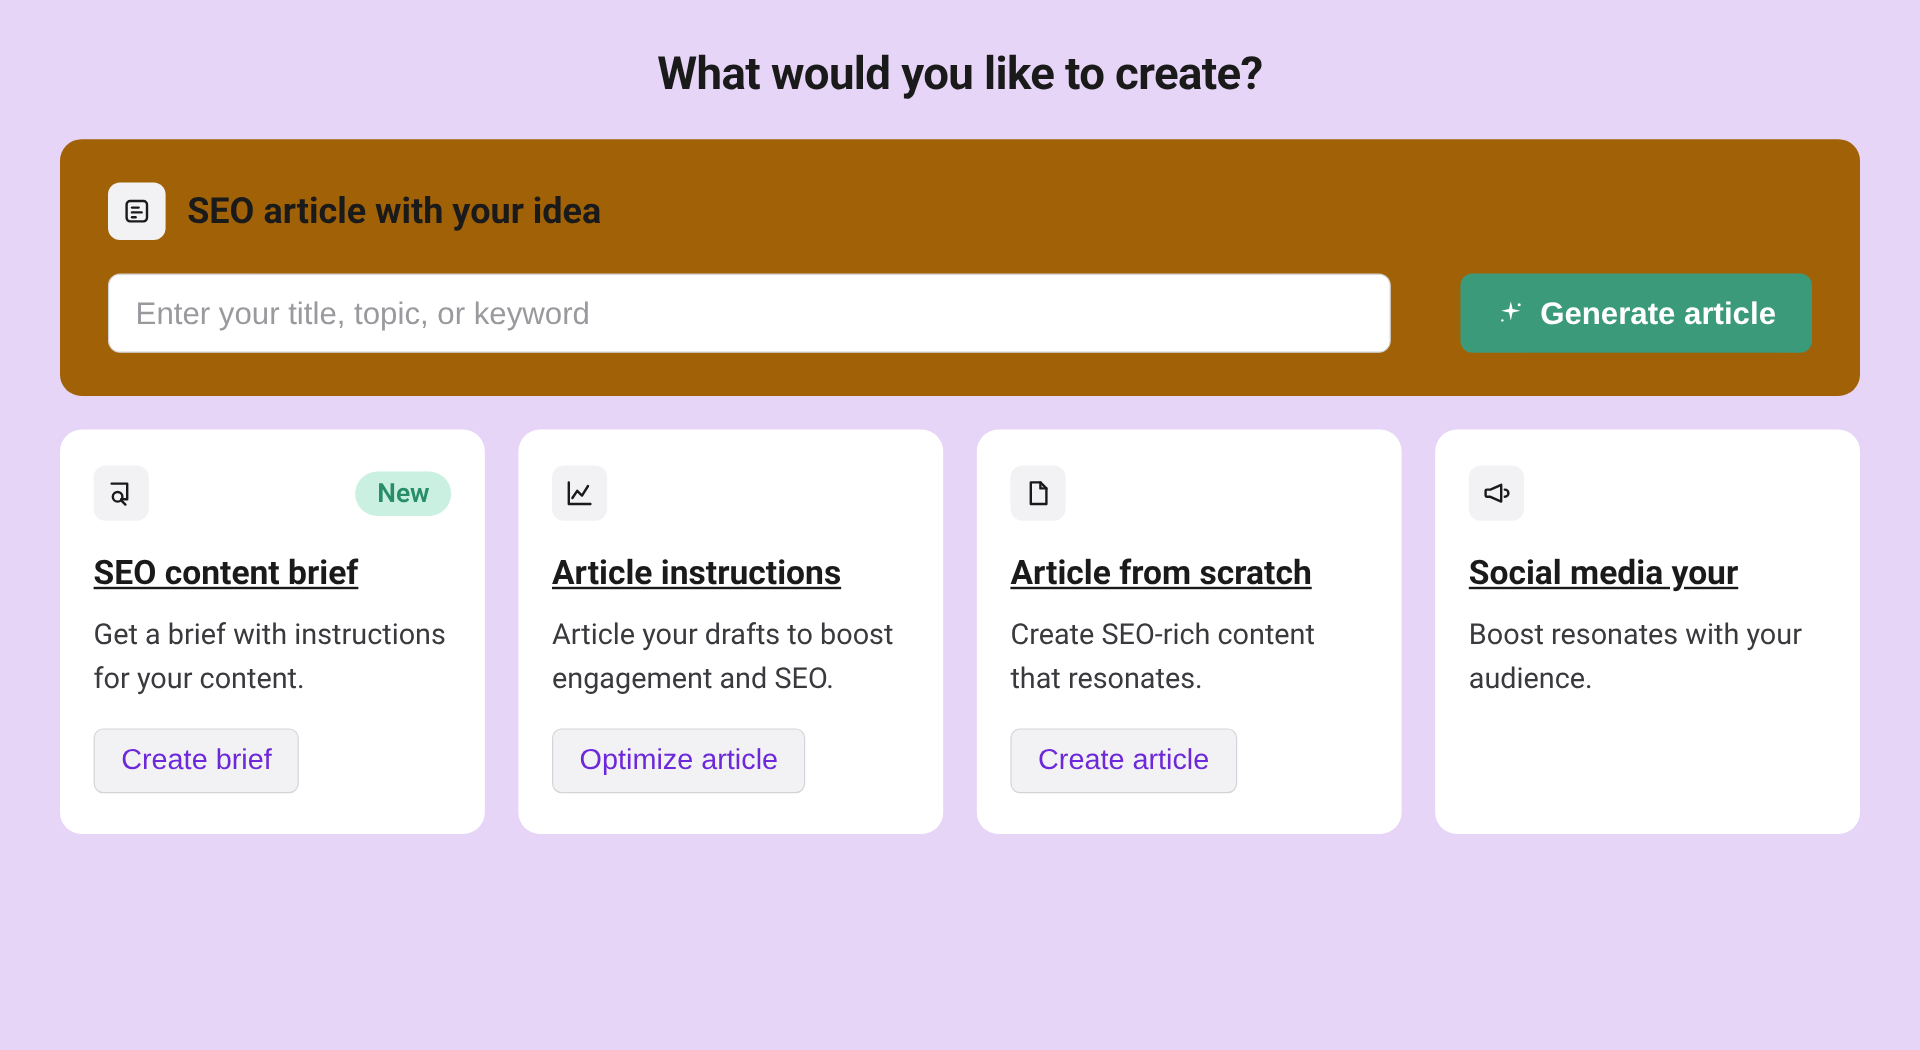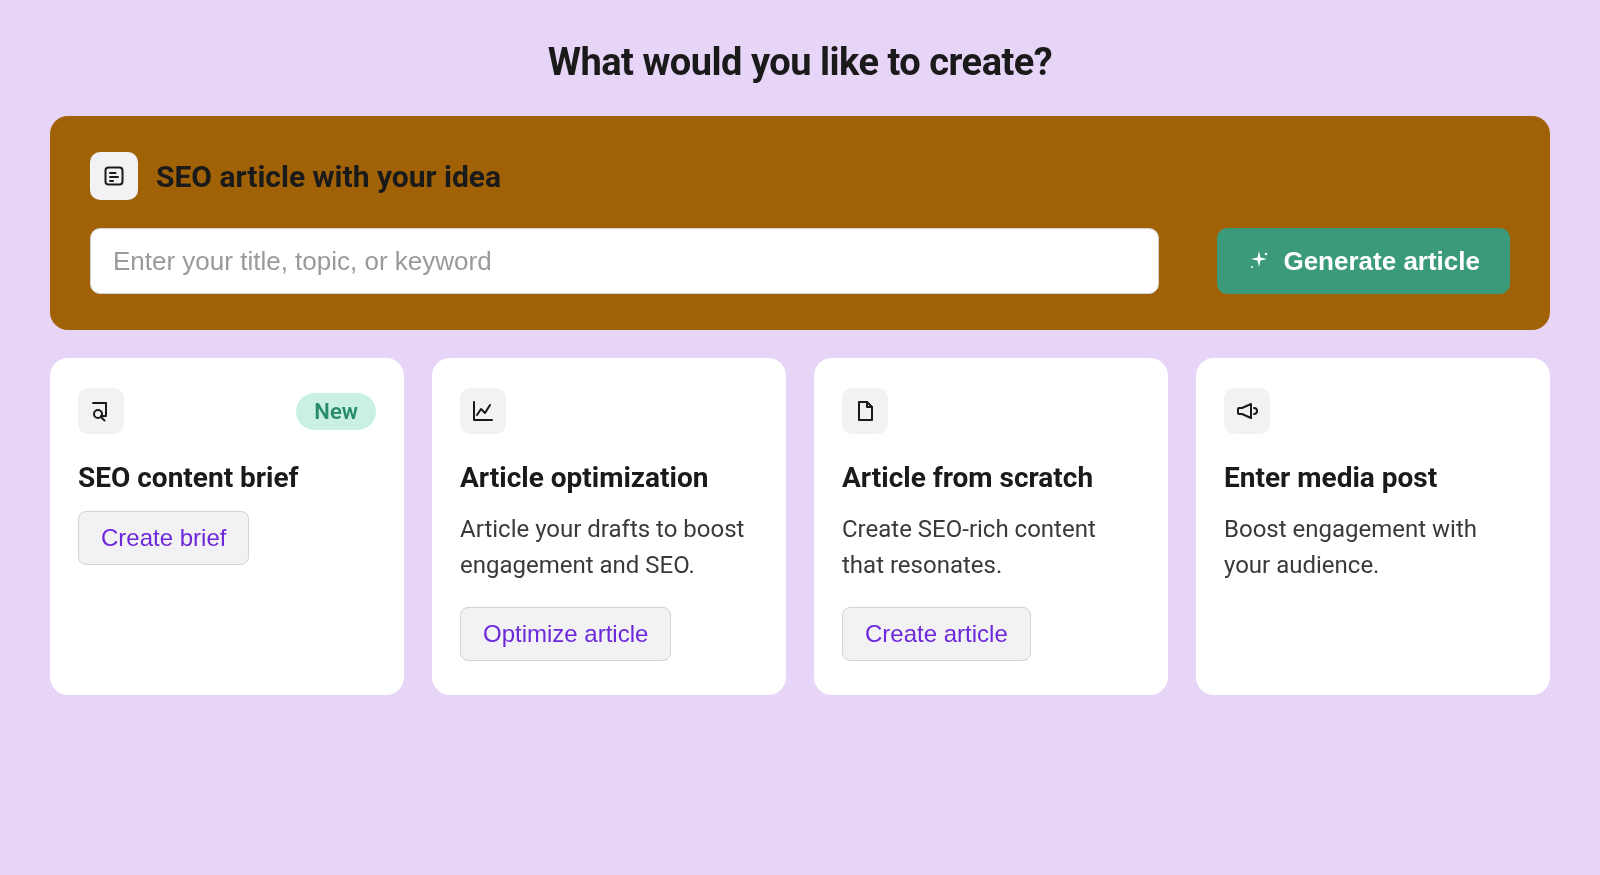--- a/index.html
+++ b/index.html
@@ -126,20 +126,21 @@
       font-weight: 600;
       padding: 6px 18px;
       border-radius: 20px;
     }
     .card-title {
       font-size: 28px;
       font-weight: 700;
       color: #1a1a1a;
       line-height: 1.25;
       margin-bottom: 16px;
+      text-decoration: underline;
     }
     .card-desc {
       font-size: 24px;
       color: #3a3a3e;
       line-height: 1.5;
       flex: 1;
       margin-bottom: 24px;
     }
     .card-btn {
       align-self: flex-start;
@@ -190,33 +191,34 @@
       <div class="card-icon-box">
         <svg viewBox="0 0 24 24" fill="none" stroke="#1a1a1a" stroke-width="2" stroke-linecap="round" stroke-linejoin="round">
           <path d="M4 4 h13 v13 h-5"></path>
           <circle cx="9" cy="15" r="4"></circle>
           <line x1="12" y1="18" x2="15.5" y2="21.5"></line>
         </svg>
       </div>
       <span class="badge">New</span>
     </div>
     <div class="card-title">SEO content brief</div>
+    <div class="card-desc">Get a brief with instructions for your content.</div>
     <button class="card-btn">Create brief</button>
   </div>
 
   <div class="card">
     <div class="card-top">
       <div class="card-icon-box">
         <svg viewBox="0 0 24 24" fill="none" stroke="#1a1a1a" stroke-width="2" stroke-linecap="round" stroke-linejoin="round">
           <polyline points="3 3 3 21 21 21"></polyline>
           <polyline points="6 16 10 10 14 14 19 6"></polyline>
         </svg>
       </div>
     </div>
-    <div class="card-title">Article optimization</div>
+    <div class="card-title">Article instructions</div>
     <div class="card-desc">Article your drafts to boost engagement and SEO.</div>
     <button class="card-btn">Optimize article</button>
   </div>
 
   <div class="card">
     <div class="card-top">
       <div class="card-icon-box">
         <svg viewBox="0 0 24 24" fill="none" stroke="#1a1a1a" stroke-width="2" stroke-linecap="round" stroke-linejoin="round">
           <path d="M6 3 h8 l5 5 v13 h-13 z"></path>
           <path d="M14 3 v5 h5"></path>
@@ -230,17 +232,17 @@
 
   <div class="card">
     <div class="card-top">
       <div class="card-icon-box">
         <svg viewBox="0 0 24 24" fill="none" stroke="#1a1a1a" stroke-width="2" stroke-linecap="round" stroke-linejoin="round">
           <path d="M3 10 v4 a1 1 0 0 0 1 1 h3 l9 4 V5 l-9 4 H4 a1 1 0 0 0 -1 1 z"></path>
           <path d="M19 9 a3 3 0 0 1 0 6"></path>
         </svg>
       </div>
     </div>
-    <div class="card-title">Enter media post</div>
-    <div class="card-desc">Boost engagement with your audience.</div>
+    <div class="card-title">Social media your</div>
+    <div class="card-desc">Boost resonates with your audience.</div>
   </div>
 
 </div>
 
 </body></html>

